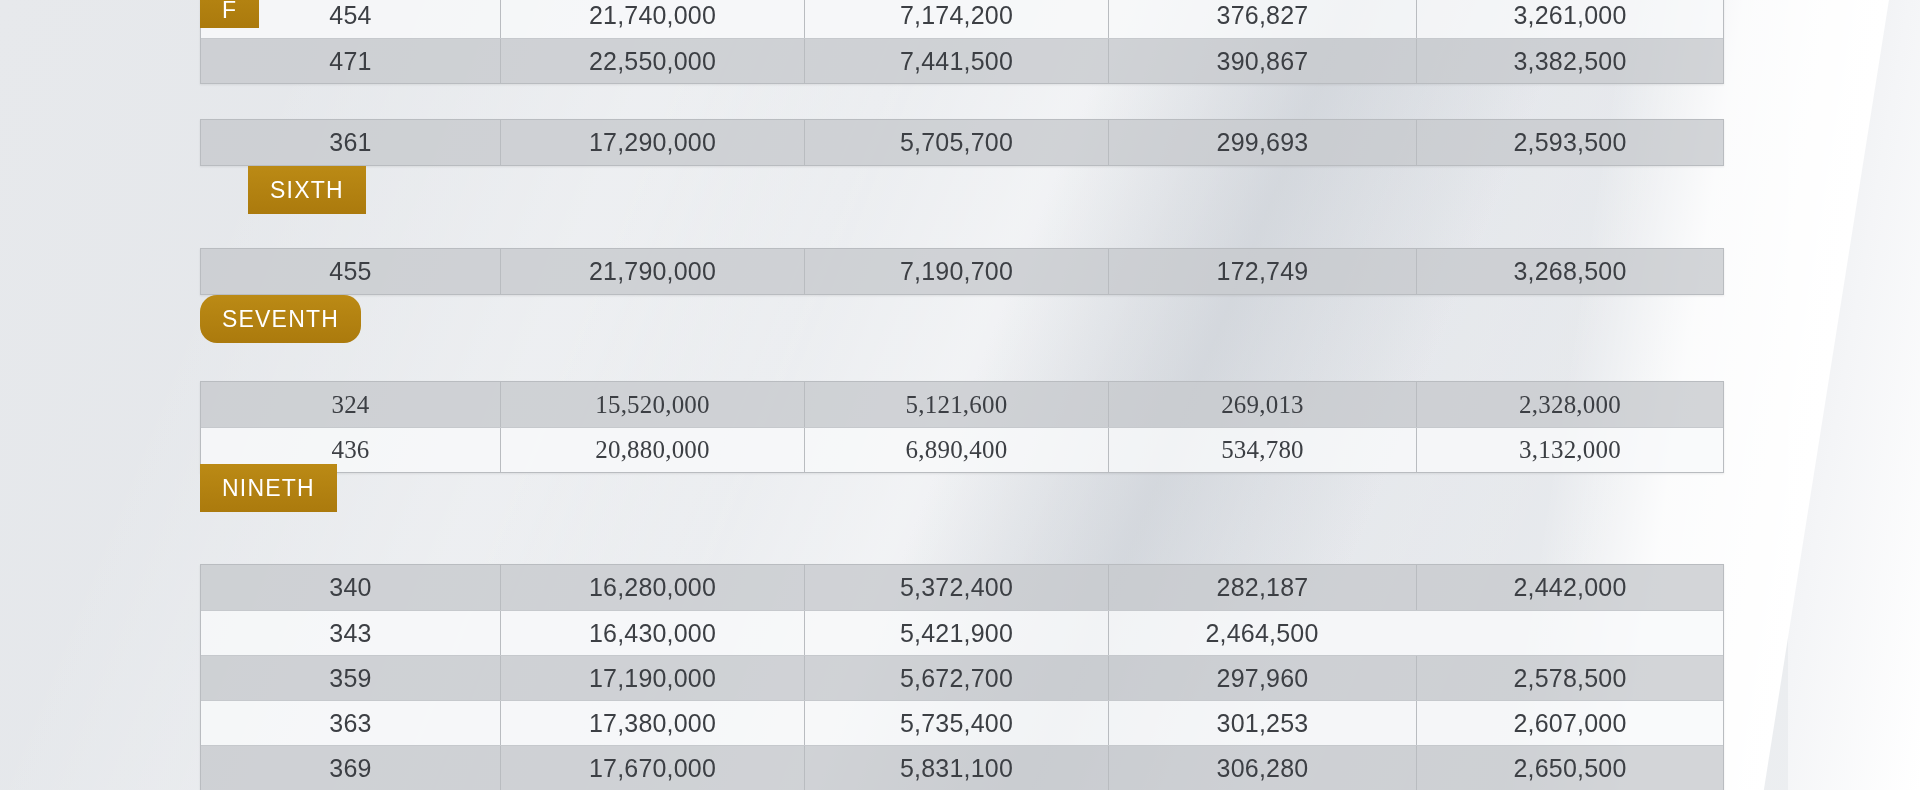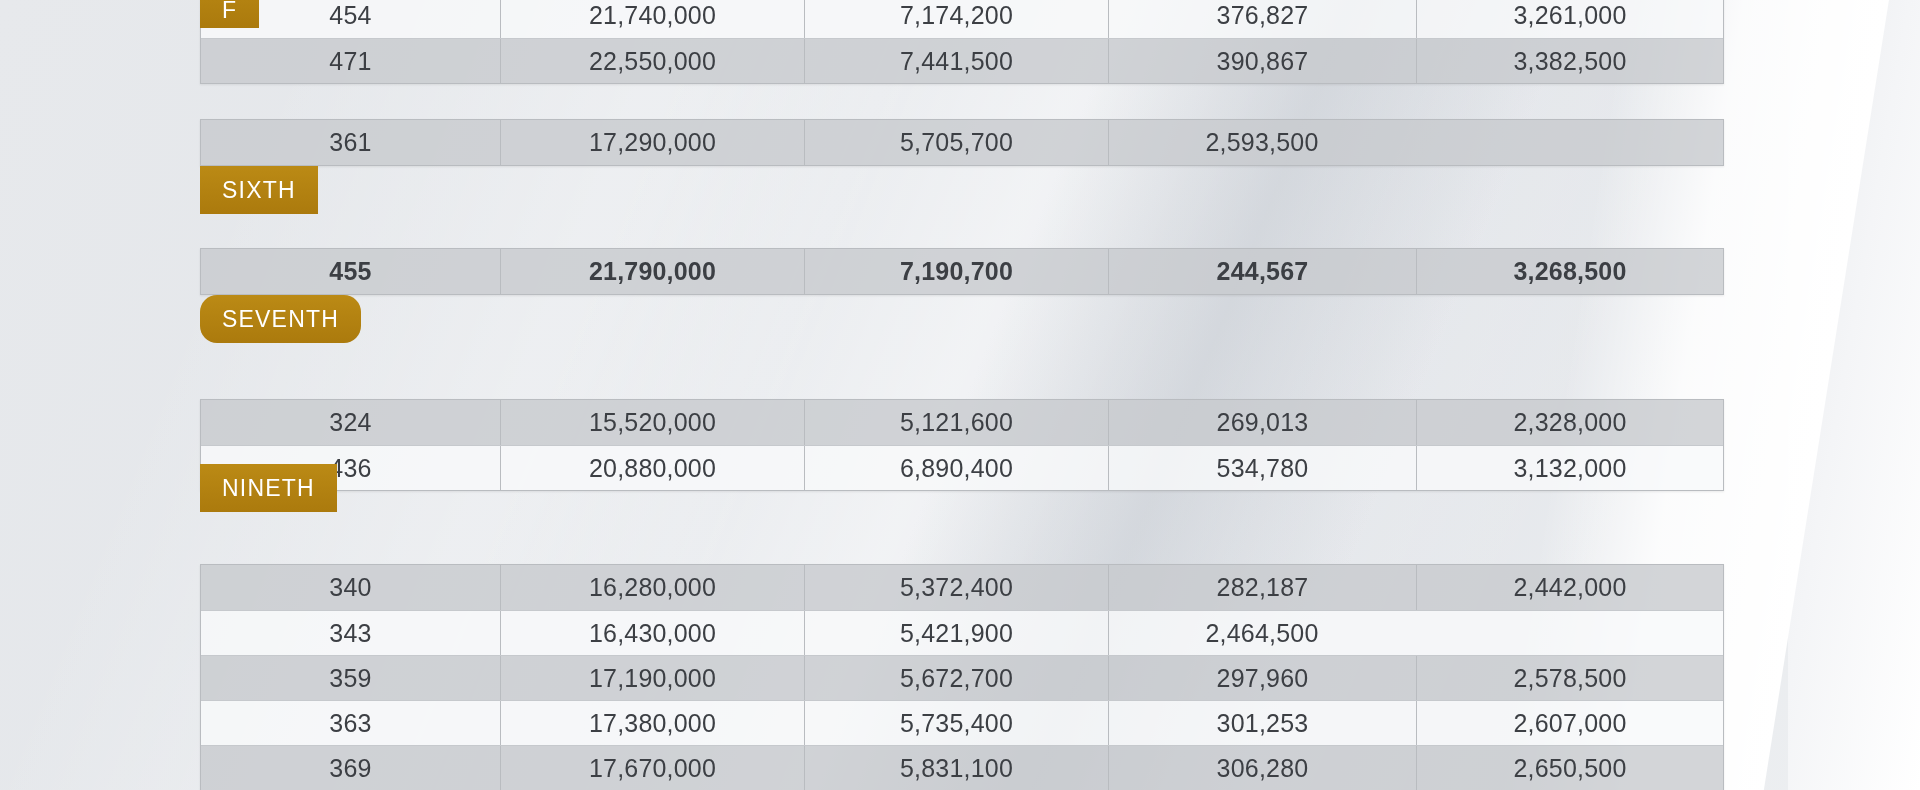--- a/index.html
+++ b/index.html
@@ -166,33 +166,34 @@
           <div class="cell c2">7,441,500</div>
           <div class="cell c3">390,867</div>
           <div class="cell c4">3,382,500</div>
         </div>
       </div>
       <div class="table-group" style="top: 119px;">
         <div class="row dark">
           <div class="cell c0">361</div>
           <div class="cell c1">17,290,000</div>
           <div class="cell c2">5,705,700</div>
+          <div class="cell c3">299,693</div>
           <div class="cell c4">2,593,500</div>
         </div>
       </div>
-      <div class="table-group" style="top: 248px; font-weight: bold;">
+      <div class="table-group" style="top: 248px;">
         <div class="row dark">
           <div class="cell c0">455</div>
           <div class="cell c1">21,790,000</div>
           <div class="cell c2">7,190,700</div>
-          <div class="cell c3">244,567</div>
+          <div class="cell c3">172,749</div>
           <div class="cell c4">3,268,500</div>
         </div>
       </div>
-      <div class="table-group" style="top: 399px;">
+      <div class="table-group" style="top: 381px; font-family: Liberation Serif, serif;">
         <div class="row dark">
           <div class="cell c0">324</div>
           <div class="cell c1">15,520,000</div>
           <div class="cell c2">5,121,600</div>
           <div class="cell c3">269,013</div>
           <div class="cell c4">2,328,000</div>
         </div>
         <div class="row light">
           <div class="cell c0">436</div>
           <div class="cell c1">20,880,000</div>
@@ -231,17 +232,17 @@
         </div>
         <div class="row dark">
           <div class="cell c0">369</div>
           <div class="cell c1">17,670,000</div>
           <div class="cell c2">5,831,100</div>
           <div class="cell c3">306,280</div>
           <div class="cell c4">2,650,500</div>
         </div>
       </div>
       <div class="chip clipped-top" style="top: -28px;">F</div>
-      <div class="chip" style="top: 166px;">SIXTH</div>
+      <div class="chip" style="top: 166px; margin-left: 48px;">SIXTH</div>
       <div class="chip" style="top: 295px; border-radius: 17px;">SEVENTH</div>
       <div class="chip" style="top: 464px;">NINETH</div>
     </div>
 </div>
 
 </body></html>

